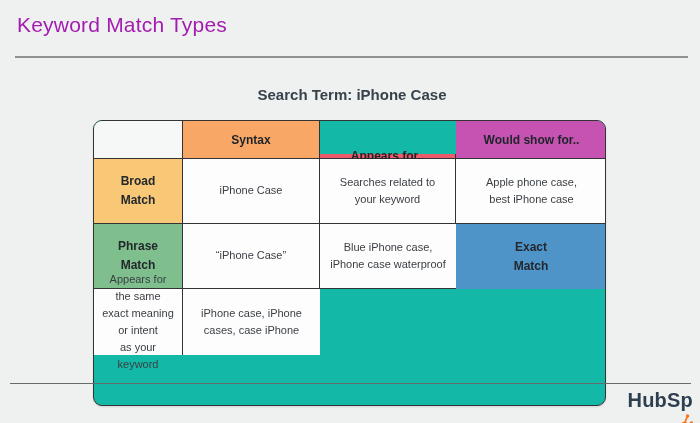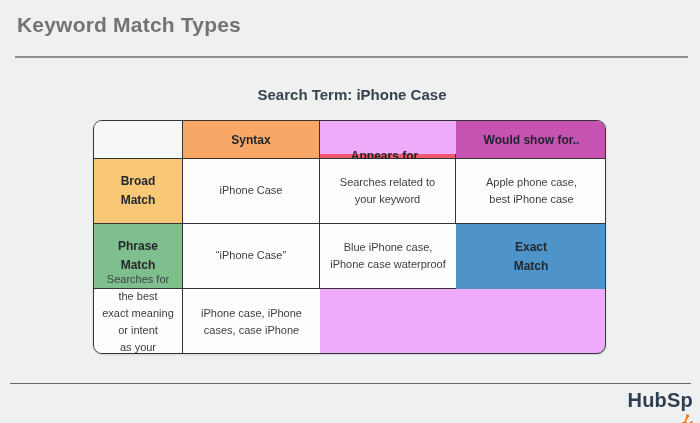--- a/index.html
+++ b/index.html
@@ -8,39 +8,39 @@
     background:#EFF1F1;
     font-family:"Liberation Sans", sans-serif;
     position:relative;
     overflow:hidden;
     color:#3c4146;
   }
   .page{position:absolute;inset:0;}
 
   .title{
     position:absolute;left:17px;top:13px;
-    font-size:21px;font-weight:700;color:#737373;
+    font-size:21px;font-weight:400;color:#a21caf;
     letter-spacing:.2px;
   }
   .top-divider{
     position:absolute;left:15px;top:56px;width:673px;height:0;
     border:none;border-top:2px solid #8e9192;margin:0;
   }
   .subtitle{
     position:absolute;left:2px;top:86px;width:100%;
     text-align:center;font-size:15px;font-weight:700;color:#37424b;
   }
 
   .match-table{
     position:absolute;left:93px;top:120px;
-    width:513px;height:234px;
+    width:513px;height:286px;
     display:grid;
     grid-template-columns:89px 137px 136px 151px;
     grid-template-rows:38px 65px 65px 66px;
-    background:#f0abfc;
+    background:#14b8a6;
     border:1.5px solid #343434;
     border-radius:9px;
     overflow:hidden;
     box-sizing:border-box;
     box-shadow:0 1px 2px rgba(0,0,0,.12);
   }
   .cell{
     display:flex;align-items:center;justify-content:center;
     text-align:center;
     border-right:1px solid #343434;
@@ -109,21 +109,21 @@
 best iPhone case</div>
 
     <div class="cell row-label row-phrase">Phrase
 Match</div>
     <div class="cell body-cell">“iPhone Case”</div>
     <div class="cell body-cell last-col">Blue iPhone case,
 iPhone case waterproof</div>
 
     <div class="cell row-label row-exact last-row">Exact
 Match</div>
-    <div class="cell body-cell last-row">Searches for the best
+    <div class="cell body-cell last-row">Appears for the same
 exact meaning or intent
 as your keyword</div>
     <div class="cell body-cell last-row last-col">iPhone case, iPhone
 cases, case iPhone</div>
 
   </div>
 
   <hr class="bottom-divider">
 
   <div class="logo">

